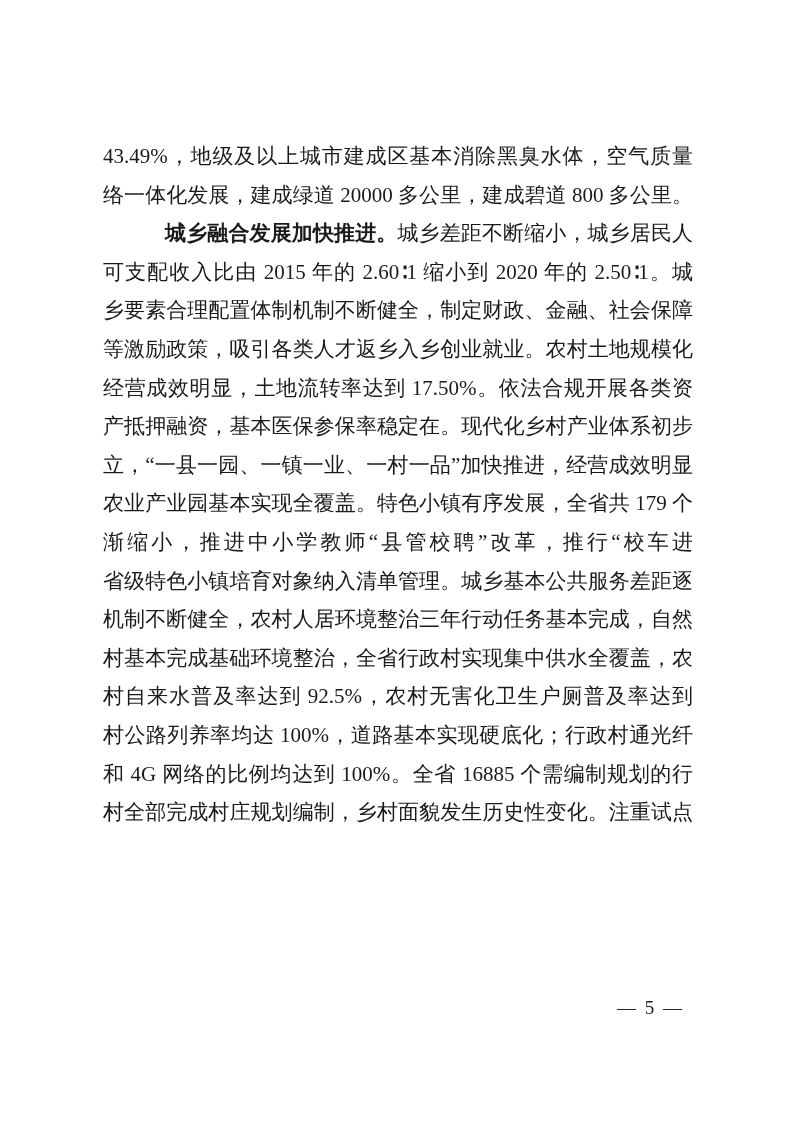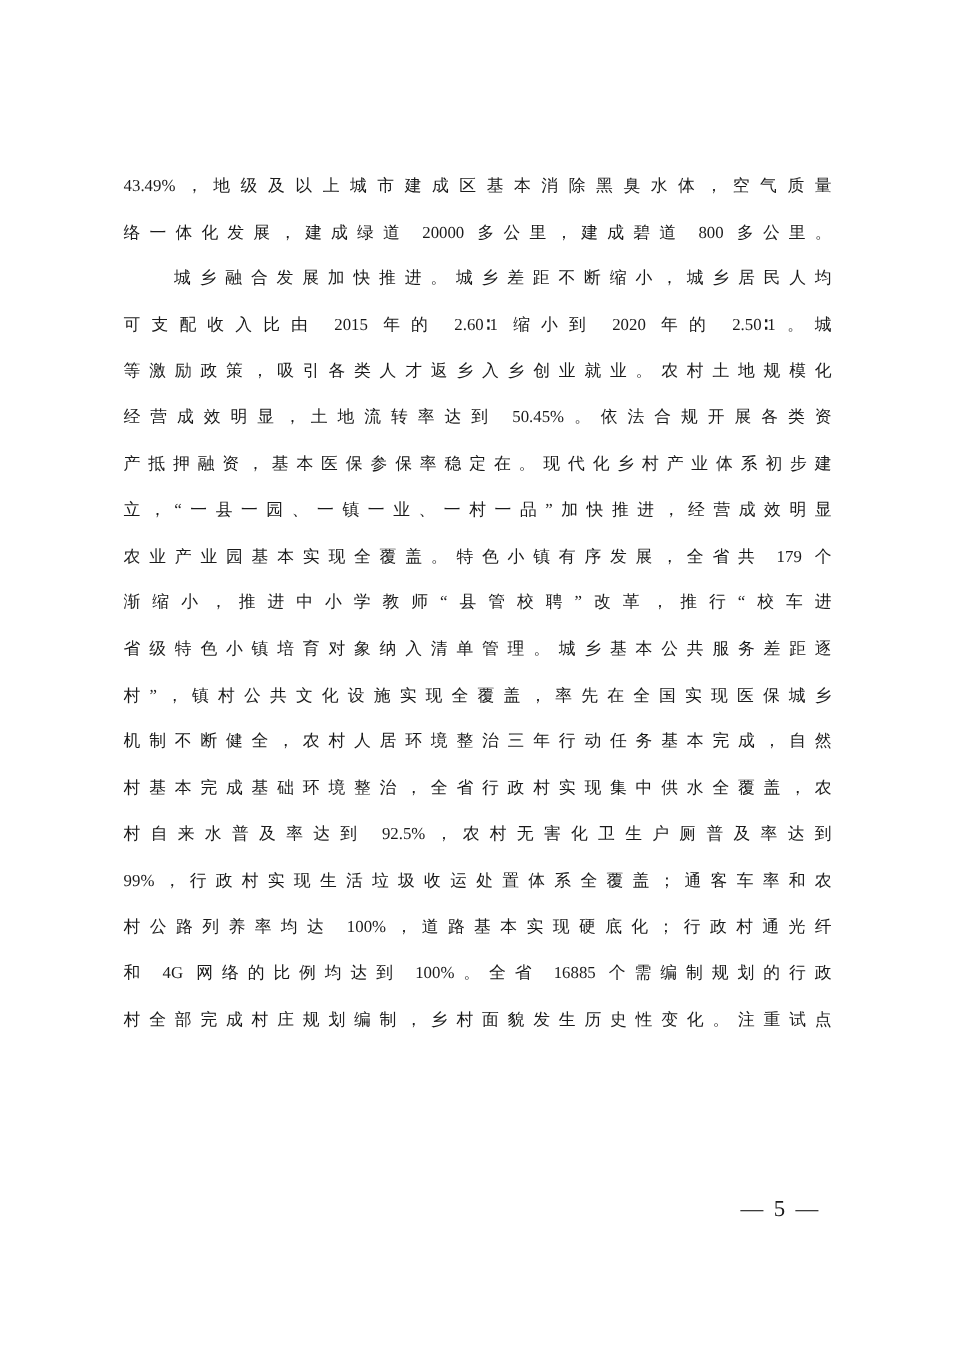--- a/index.html
+++ b/index.html
@@ -15,34 +15,35 @@
     overflow: hidden;
     font-family: "Liberation Serif", "DejaVu Serif", serif;
   }
   .text-block {
     position: absolute;
     left: 103px;
     top: 137px;
     width: 590px;
   }
   .line {
-    font-size: 14px;
+    font-size: 21px;
     line-height: 38.6px;
     height: 38.6px;
     overflow: hidden;
     color: #1a1a1a;
     text-align: justify;
     text-align-last: justify;
     text-justify: inter-character;
   }
   .line.indent {
     text-indent: 42px;
   }
   .line .lead {
-    font-weight: normal;
+    font-weight: bold;
+    margin-left: 20px;
   }
   .footer {
     position: absolute;
     left: 0;
     top: 997px;
     width: 684px;
     text-align: right;
     font-size: 19px;
     color: #1a1a1a;
     letter-spacing: 2px;
@@ -50,30 +51,29 @@
 </style>
 </head>
 <body>
 
 <div class="page">
   <div class="text-block">
       <div class="line"><span>43.49%，地级及以上城市建成区基本消除黑臭水体，空气质量</span></div>
       <div class="line"><span>络一体化发展，建成绿道 20000 多公里，建成碧道 800 多公里。</span></div>
       <div class="line indent"><span class="lead">城乡融合发展加快推进。</span><span>城乡差距不断缩小，城乡居民人均</span></div>
       <div class="line"><span>可支配收入比由 2015 年的 2.60∶1 缩小到 2020 年的 2.50∶1。城</span></div>
+      <div class="line"><span>乡要素合理配置体制机制不断健全，制定财政、金融、社会保障</span></div>
       <div class="line"><span>等激励政策，吸引各类人才返乡入乡创业就业。农村土地规模化</span></div>
-      <div class="line"><span>经营成效明显，土地流转率达到 50.45%。依法合规开展各类资</span></div>
+      <div class="line"><span>经营成效明显，土地流转率达到 17.50%。依法合规开展各类资</span></div>
       <div class="line"><span>产抵押融资，基本医保参保率稳定在。现代化乡村产业体系初步建</span></div>
       <div class="line"><span>立，“一县一园、一镇一业、一村一品”加快推进，经营成效明显</span></div>
       <div class="line"><span>农业产业园基本实现全覆盖。特色小镇有序发展，全省共 179 个</span></div>
       <div class="line"><span>渐缩小，推进中小学教师“县管校聘”改革，推行“校车进</span></div>
       <div class="line"><span>省级特色小镇培育对象纳入清单管理。城乡基本公共服务差距逐</span></div>
-      <div class="line"><span>村”，镇村公共文化设施实现全覆盖，率先在全国实现医保城乡</span></div>
       <div class="line"><span>机制不断健全，农村人居环境整治三年行动任务基本完成，自然</span></div>
       <div class="line"><span>村基本完成基础环境整治，全省行政村实现集中供水全覆盖，农</span></div>
       <div class="line"><span>村自来水普及率达到 92.5%，农村无害化卫生户厕普及率达到</span></div>
-      <div class="line"><span>99%，行政村实现生活垃圾收运处置体系全覆盖；通客车率和农</span></div>
       <div class="line"><span>村公路列养率均达 100%，道路基本实现硬底化；行政村通光纤</span></div>
       <div class="line"><span>和 4G 网络的比例均达到 100%。全省 16885 个需编制规划的行政</span></div>
       <div class="line"><span>村全部完成村庄规划编制，乡村面貌发生历史性变化。注重试点</span></div>
     </div>
   <div class="footer">— 5 —</div>
 </div>
 
 </body></html>

